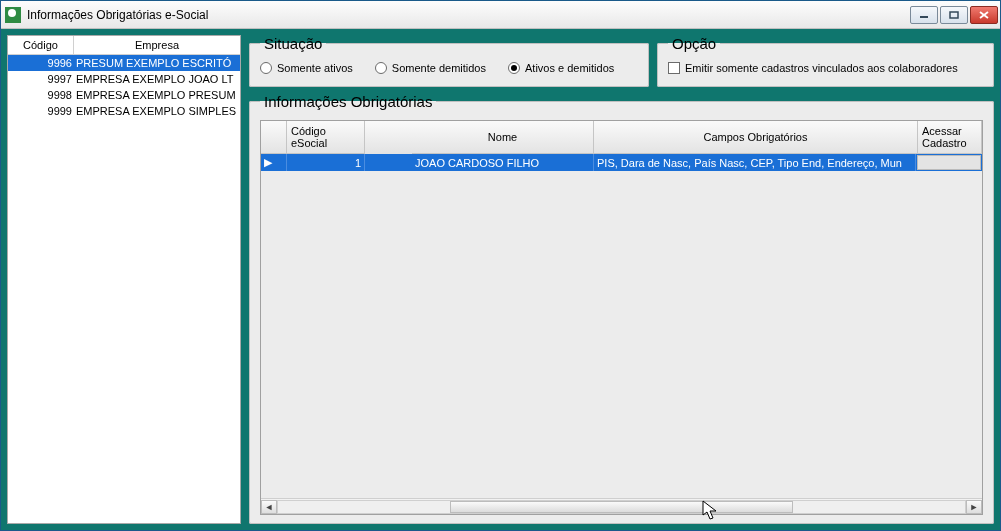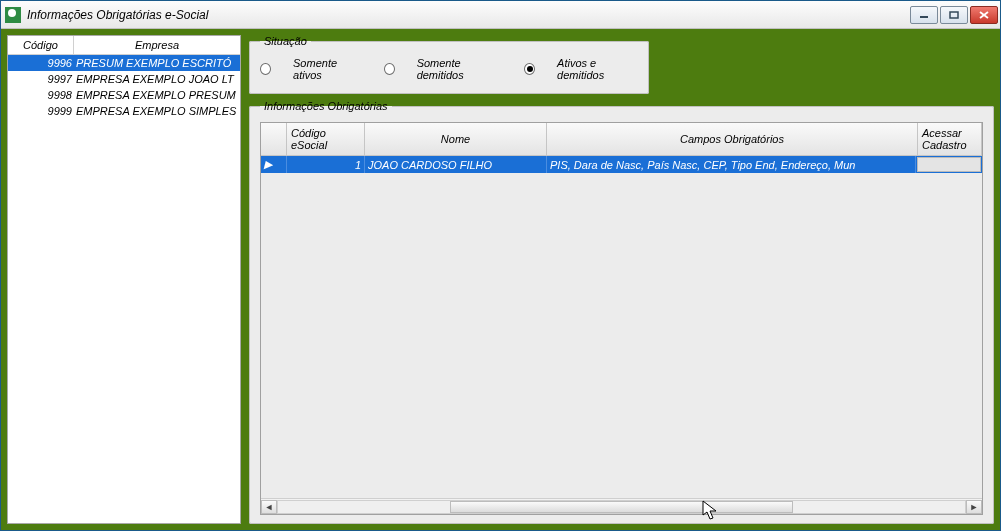--- a/index.html
+++ b/index.html
@@ -10,21 +10,20 @@
     background: #fff;
     overflow: hidden;
   }
   .window {
     width: 1001px;
     height: 531px;
     border: 1px solid #1a5a8a;
     background: #ececec;
     display: flex;
     flex-direction: column;
-    font-style: italic;
   }
   .titlebar {
     height: 28px;
     background: linear-gradient(#fdfdfd, #e8e8e8);
     border-bottom: 1px solid #c0c0c0;
     display: flex;
     align-items: center;
     padding: 0 2px 0 4px;
   }
   .title-icon {
@@ -50,21 +49,21 @@
     display: flex; align-items: center; justify-content: center;
     border-radius: 2px;
   }
   .win-btn.close { background: linear-gradient(#f07a6f, #c9392c); border-color:#8a2b22; }
   .win-btn svg { display:block; }
   .client {
     flex: 1;
     display: flex;
     padding: 6px;
     gap: 8px;
-    background: #4d7c0f;
+    background: #0f766e;
   }
   .left-panel {
     width: 234px;
     background: #fff;
     border: 1px solid #a9a9a9;
     display: flex;
     flex-direction: column;
   }
   .list-header {
     display: flex;
@@ -102,25 +101,25 @@
   }
   .top-boxes { display: flex; gap: 8px; }
   fieldset {
     border: 1px solid #c0c0c0;
     border-radius: 2px;
     margin: 0;
     padding: 10px 10px 12px 10px;
     font-size: 11px;
     background: #ececec;
   }
-  legend { padding: 0 4px; font-size: 11px; color: #000; }
+  legend { padding: 0 4px; font-size: 15px; color: #000; }
   .situacao { flex: 0 0 400px; }
   .opcao { flex: 1; }
   .radio-row { display: flex; gap: 22px; align-items: center; }
-  .radio, .check { display: flex; align-items: center; gap: 22px; cursor: default; }
+  .radio, .check { display: flex; align-items: center; gap: 5px; cursor: default; }
   .radio-dot {
     width: 12px; height: 12px; border: 1px solid #6b6b6b; border-radius: 50%;
     background: #fff; display: inline-flex; align-items: center; justify-content: center;
   }
   .radio-dot.on::after { content:""; width:6px; height:6px; border-radius:50%; background:#000; }
   .checkbox {
     width: 12px; height: 12px; border: 1px solid #6b6b6b; background: #fff;
   }
 
   .info-box { flex: 1; display: flex; }
@@ -147,21 +146,21 @@
   .grid-header .gcol {
     border-right: 1px solid #c5c5c5;
     border-bottom: 1px solid #c5c5c5;
     padding: 4px 4px;
     text-align: left;
     display: flex; align-items: center; justify-content: center;
     line-height: 1.1;
   }
   .gc-handle { width: 26px; }
   .gc-codigo { width: 78px; }
-  .gc-nome  { width: 182px; }
+  .gc-nome  { width: 182px; margin-left: 47px; }
   .gc-campos{ flex: 1; }
   .gc-acessar{ width: 64px; }
   .grid-body { flex:1; overflow: hidden; background:#ececec; }
   .grid-row {
     display: flex;
     font-size: 11px;
     height: 17px;
     align-items: stretch;
     background: #1a6fd6;
     color: #fff;
@@ -270,20 +269,27 @@
               <span class="radio-dot" id="r-demitidos"></span>
               <span>Somente demitidos</span>
             </div>
             <div class="radio">
               <span class="radio-dot on" id="r-ambos"></span>
               <span>Ativos e demitidos</span>
             </div>
           </div>
         </fieldset>
 
+        <fieldset class="opcao">
+          <legend>Opção</legend>
+          <div class="check">
+            <span class="checkbox" id="chk-opcao"></span>
+            <span>Emitir somente cadastros vinculados aos colaboradores</span>
+          </div>
+        </fieldset>
       </div>
 
       <fieldset class="info-box">
         <legend>Informações Obrigatórias</legend>
         <div class="grid-wrap">
           <div class="grid">
             <div class="grid-header">
               <div class="gcol gc-handle"></div>
               <div class="gcol gc-codigo">Código eSocial</div>
               <div class="gcol gc-nome">Nome</div>

